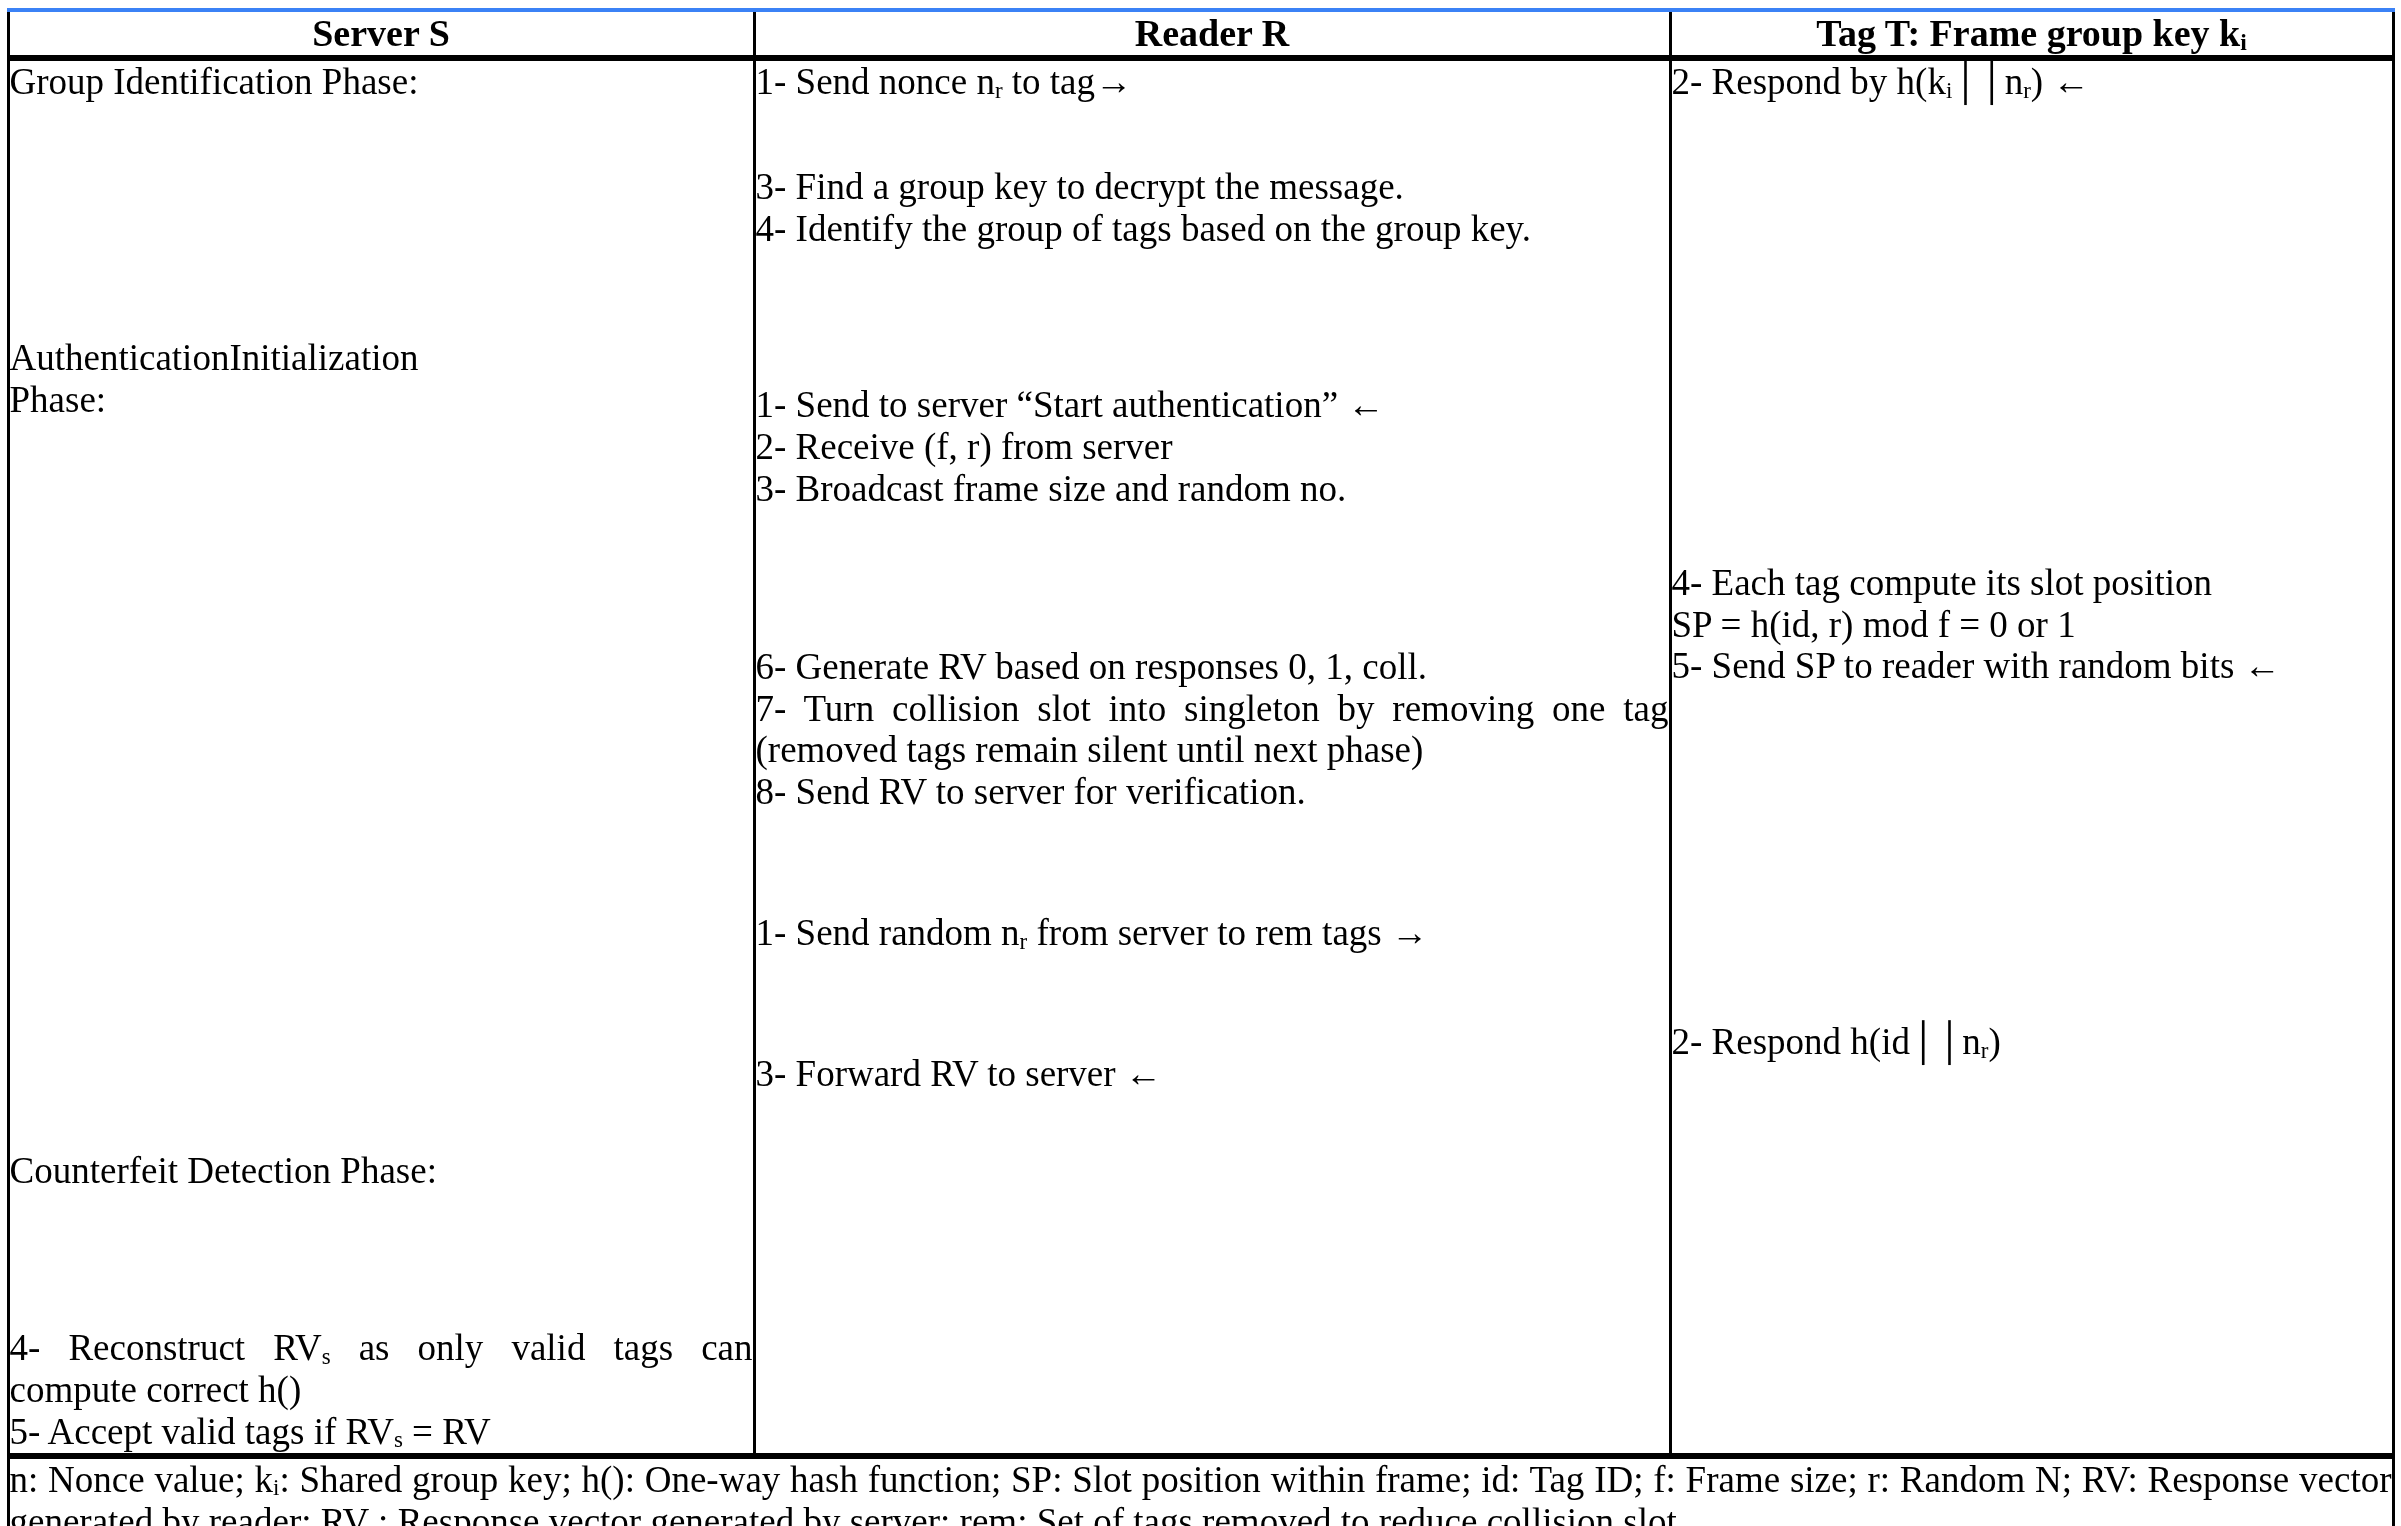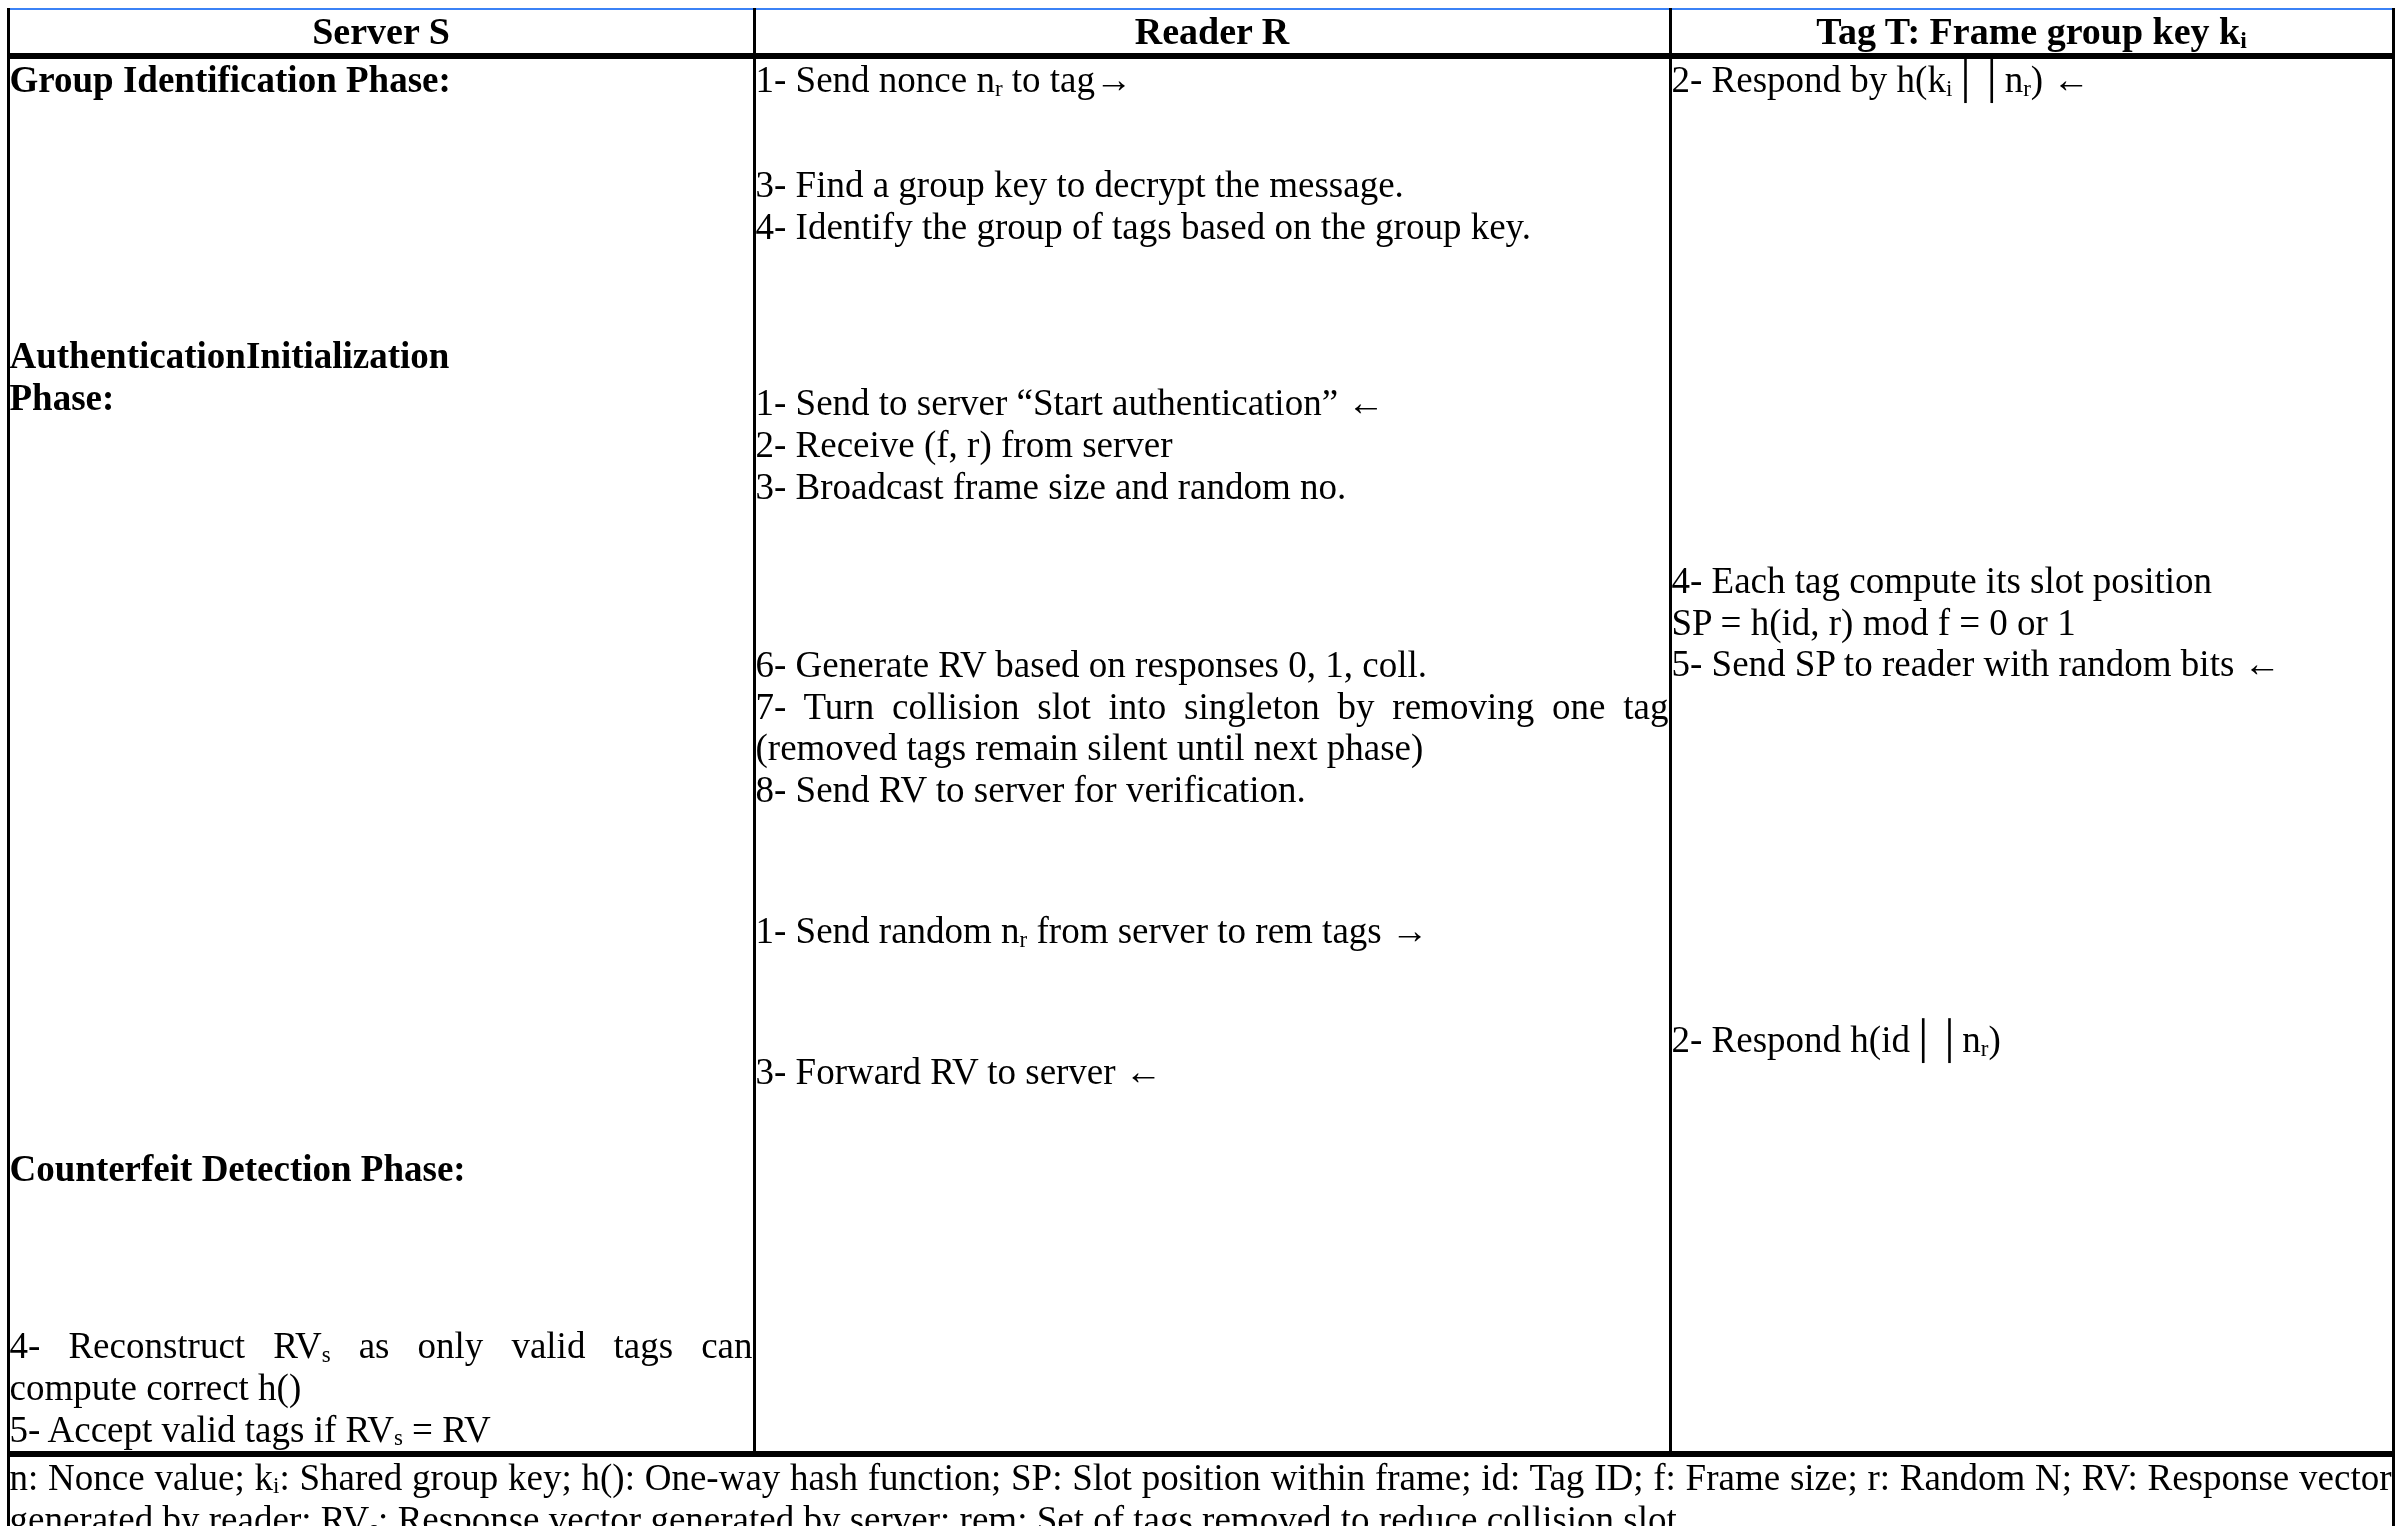--- a/index.html
+++ b/index.html
@@ -27,21 +27,21 @@
     table-layout: fixed;
     font-size: 37px;
     line-height: 1.13;
   }
   table.protocol td, table.protocol th {
     vertical-align: top;
     padding: 0;
   }
   
   .top-rule {
-    border-top: 2px solid #3b82f6;
+    border-top: 4px solid #3b82f6;
   }
   .bottom-rule {
     border-bottom: 6px solid #000;
   }
   th.hdr {
     text-align: center;
     font-weight: bold;
     font-size: 38px;
     padding: 6.6px 0 8px 0;
     border-bottom: 6px solid #000;
@@ -69,21 +69,21 @@
     text-align: left;
   }
   .para.just {
     text-align: justify;
     text-align-last: left;
   }
   .para.just-full {
     text-align: justify;
     text-align-last: justify;
   }
-  .bold { font-weight: bold; }
+  .bold { font-weight: normal; }
   .gap-s { height: 36px; }
   .gap-m { height: 63px; }
   .gap-l { height: 99px; }
   .gap-xl { height: 136px; }
   .gap-xxl { height: 198px; }
   sub {
     font-size: 0.62em;
     vertical-align: baseline;
     position: relative;
     bottom: -0.16em;

